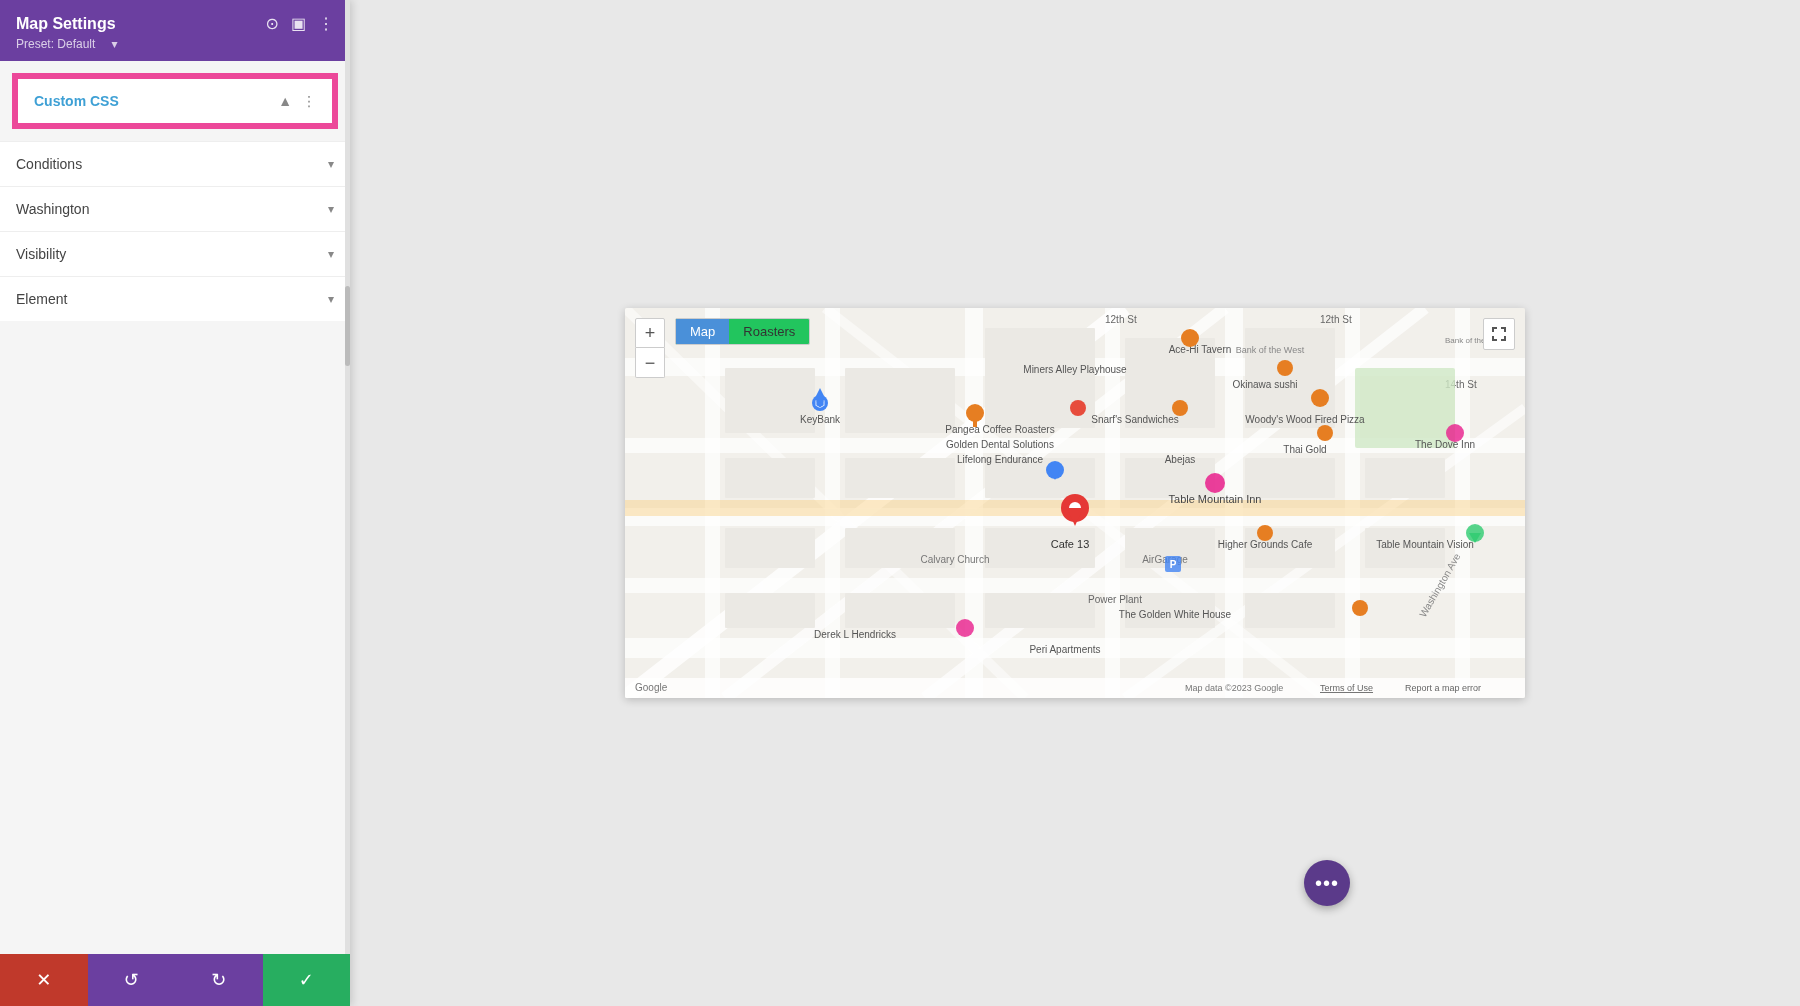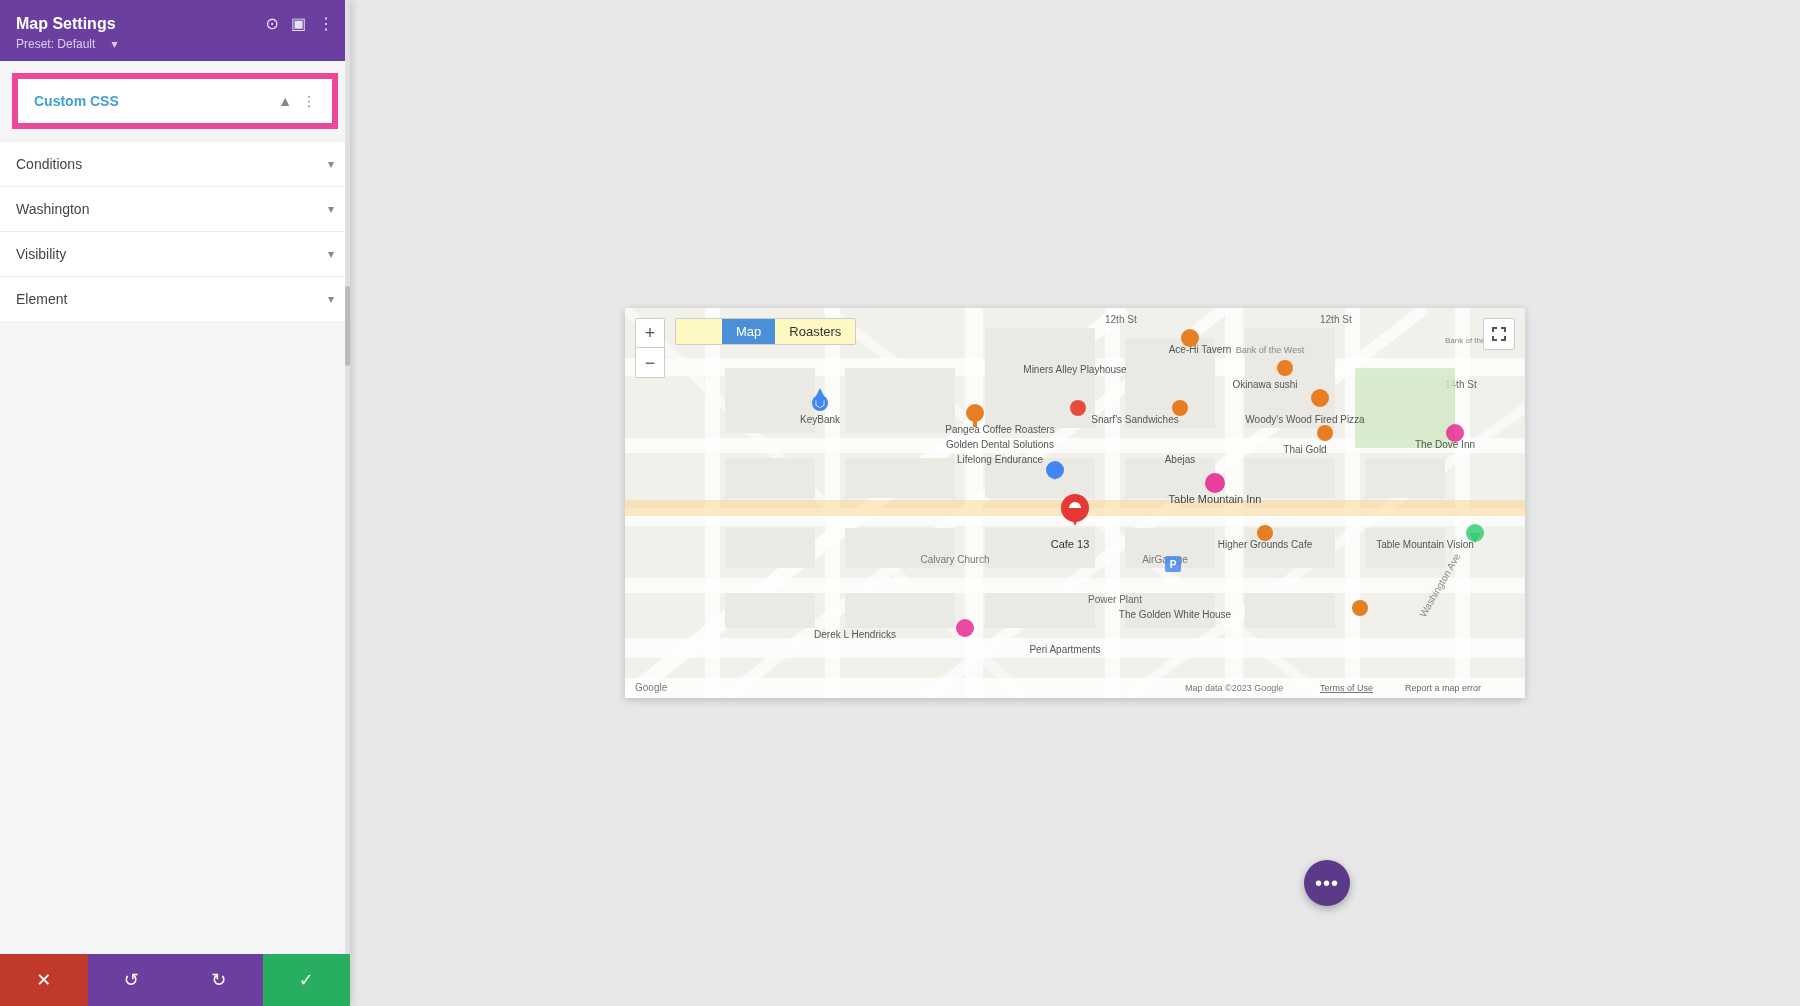--- a/index.html
+++ b/index.html
@@ -233,26 +233,25 @@
     }
     .map-btn:first-child { border-radius: 2px 2px 0 0; }
     .map-btn:last-child { border-radius: 0 0 2px 2px; border-top: none; }
 
     
     .map-type-tabs {
       position: absolute;
       top: 10px;
       left: 50px;
       display: flex;
-      background: #fef9c3;
+      background: #22c55e;
       border: 1px solid #ccc;
       border-radius: 2px;
       overflow: hidden;
       z-index: 10;
-      padding-left: 46px;
     }
     .map-type-tab {
       padding: 5px 14px;
       font-size: 13px;
       cursor: pointer;
       color: #333;
     }
     .map-type-tab.active {
       background: #4a90d9;
       color: #fff;

